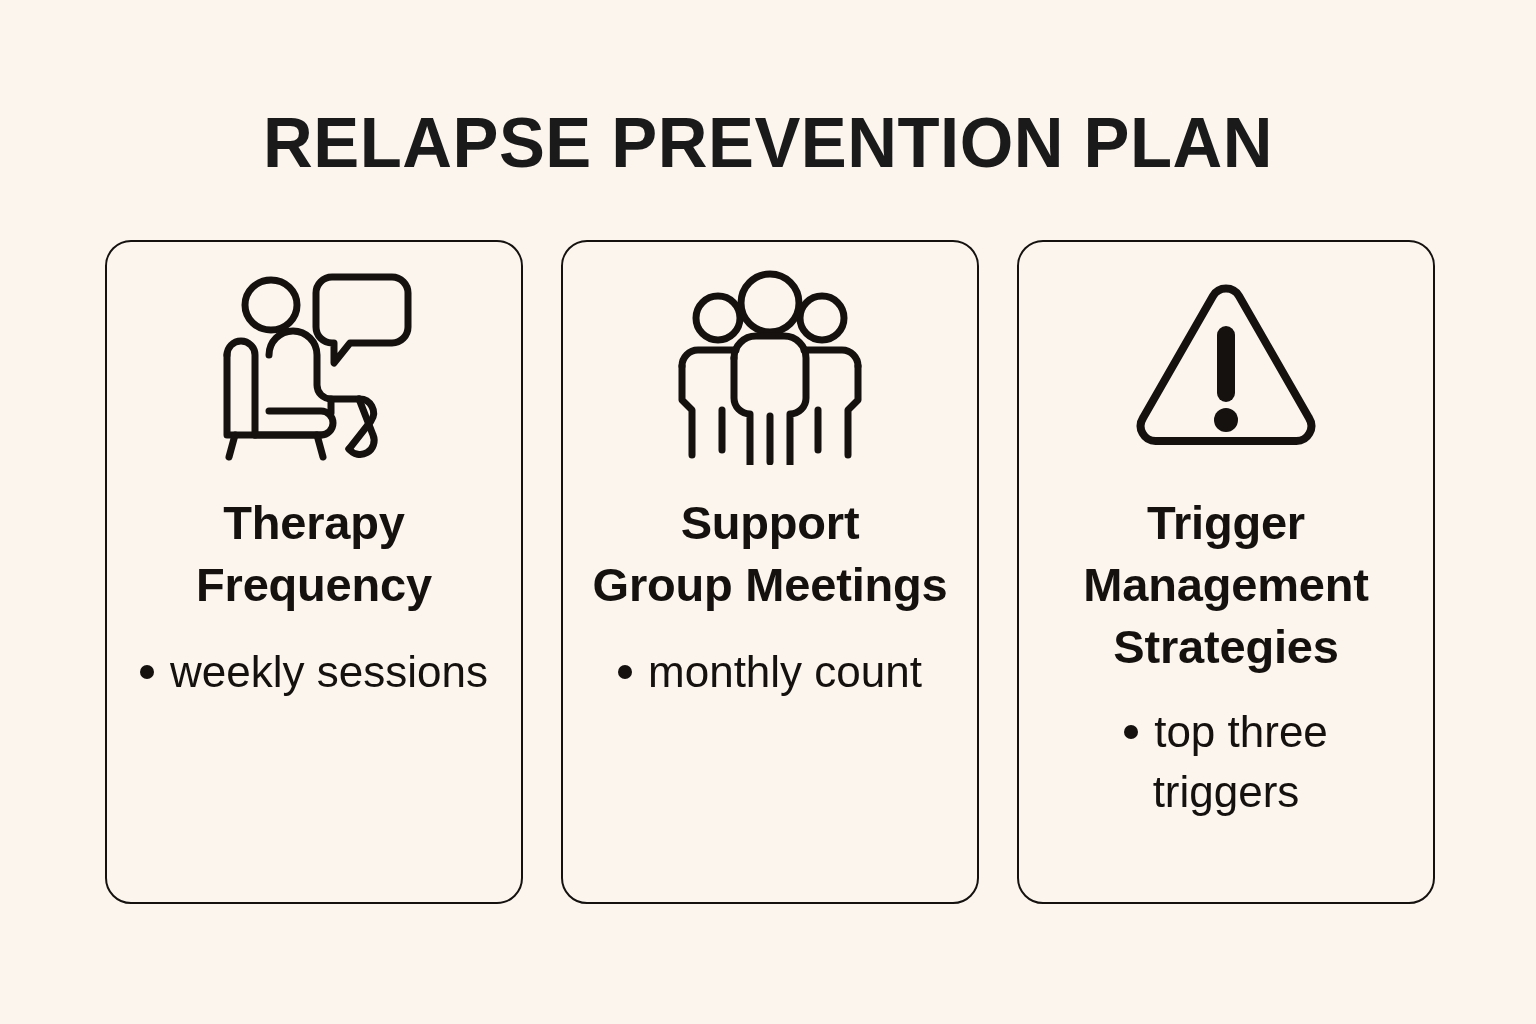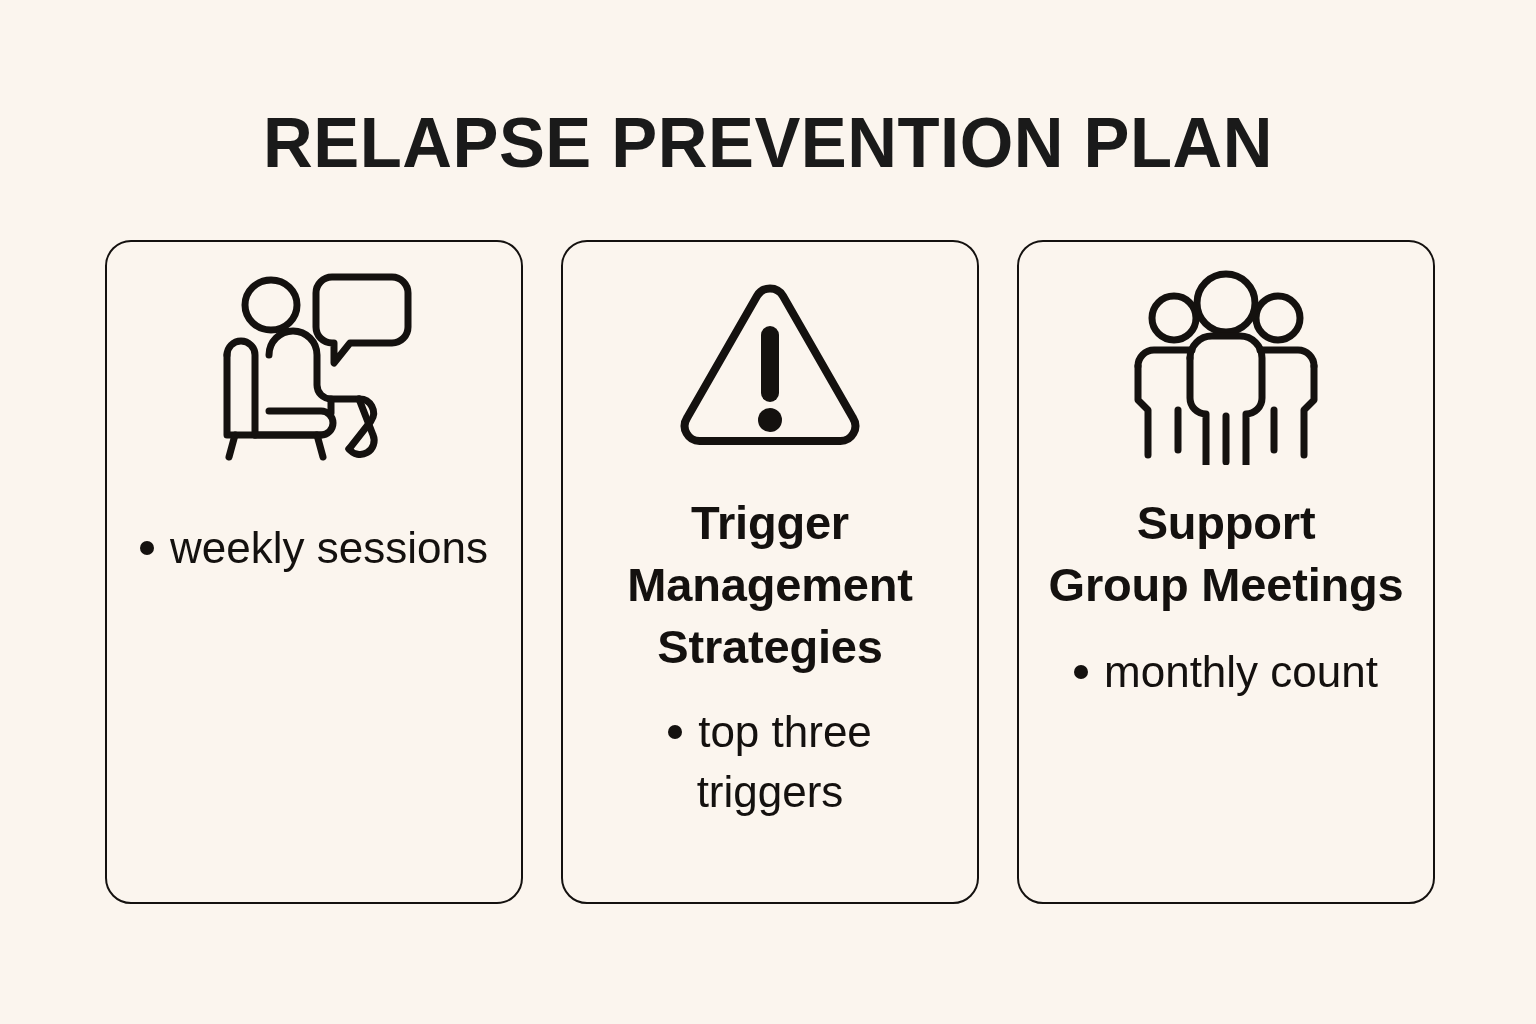--- a/index.html
+++ b/index.html
@@ -143,23 +143,58 @@
 
           <path d="M60 88 a24 24 0 0 1 48 0 V118 a14 14 0 0 0 14 14 H150"></path>
 
           <path d="M150 132 a14 14 0 0 1 12 22 L140 182"></path>
 
           <path d="M140 182 a14 14 0 0 0 24 -14 L150 132"></path>
 
           <path d="M122 132 L122 146"></path>
         </svg>
       </div>
+      <div class="card-heading">
+        <span>Therapy</span><br>
+        <span>Frequency</span>
+      </div>
       <ul class="card-bullets">
         <li class="bullet-item">
           <span class="bullet-dot"></span><span>weekly sessions</span>
+        </li>
+      </ul>
+    </div>
+
+    <div class="card card-2">
+      <div class="icon-wrap">
+        <svg width="200" height="195" viewBox="0 0 200 195" fill="none" stroke="#14110F" stroke-width="7" stroke-linecap="round" stroke-linejoin="round">
+
+          <circle cx="48" cy="48" r="22"></circle>
+          <path d="M12 96 a16 16 0 0 1 16 -16 H66"></path>
+          <path d="M12 96 V130 l10 10 V185"></path>
+          <path d="M52 140 V180"></path>
+
+          <circle cx="152" cy="48" r="22"></circle>
+          <path d="M188 96 a16 16 0 0 0 -16 -16 H134"></path>
+          <path d="M188 96 V130 l-10 10 V185"></path>
+          <path d="M148 140 V180"></path>
+
+          <circle cx="100" cy="33" r="29"></circle>
+          <path d="M64 88 a22 22 0 0 1 22 -22 H114 a22 22 0 0 1 22 22 V128 a16 16 0 0 1 -16 16 V195"></path>
+          <path d="M64 88 V128 a16 16 0 0 0 16 16 V195"></path>
+          <path d="M100 146 V192"></path>
+        </svg>
+      </div>
+      <div class="card-heading">
+        <span>Support</span><br>
+        <span>Group Meetings</span>
+      </div>
+      <ul class="card-bullets">
+        <li class="bullet-item">
+          <span class="bullet-dot"></span><span>monthly count</span>
         </li>
       </ul>
     </div>
 
     <div class="card card-3">
       <div class="icon-wrap">
         <svg width="190" height="175" viewBox="0 0 190 175" fill="none">
           <path d="M82 16 a15 15 0 0 1 26 0 L178 138 a15 15 0 0 1 -13 23 H25 a15 15 0 0 1 -13 -23 Z" stroke="#14110F" stroke-width="8" stroke-linejoin="round"></path>
           <rect x="86" y="46" width="18" height="76" rx="9" fill="#14110F"></rect>
           <circle cx="95" cy="140" r="12" fill="#14110F"></circle>
@@ -170,45 +205,14 @@
         <span>Management</span><br>
         <span>Strategies</span>
       </div>
       <ul class="card-bullets">
         <li class="bullet-item">
           <span class="bullet-dot"></span><span>top three triggers</span>
         </li>
       </ul>
     </div>
 
-    <div class="card card-2">
-      <div class="icon-wrap">
-        <svg width="200" height="195" viewBox="0 0 200 195" fill="none" stroke="#14110F" stroke-width="7" stroke-linecap="round" stroke-linejoin="round">
-
-          <circle cx="48" cy="48" r="22"></circle>
-          <path d="M12 96 a16 16 0 0 1 16 -16 H66"></path>
-          <path d="M12 96 V130 l10 10 V185"></path>
-          <path d="M52 140 V180"></path>
-
-          <circle cx="152" cy="48" r="22"></circle>
-          <path d="M188 96 a16 16 0 0 0 -16 -16 H134"></path>
-          <path d="M188 96 V130 l-10 10 V185"></path>
-          <path d="M148 140 V180"></path>
-
-          <circle cx="100" cy="33" r="29"></circle>
-          <path d="M64 88 a22 22 0 0 1 22 -22 H114 a22 22 0 0 1 22 22 V128 a16 16 0 0 1 -16 16 V195"></path>
-          <path d="M64 88 V128 a16 16 0 0 0 16 16 V195"></path>
-          <path d="M100 146 V192"></path>
-        </svg>
-      </div>
-      <div class="card-heading">
-        <span>Support</span><br>
-        <span>Group Meetings</span>
-      </div>
-      <ul class="card-bullets">
-        <li class="bullet-item">
-          <span class="bullet-dot"></span><span>monthly count</span>
-        </li>
-      </ul>
-    </div>
-
   </div>
 </div>
 
 </body></html>

